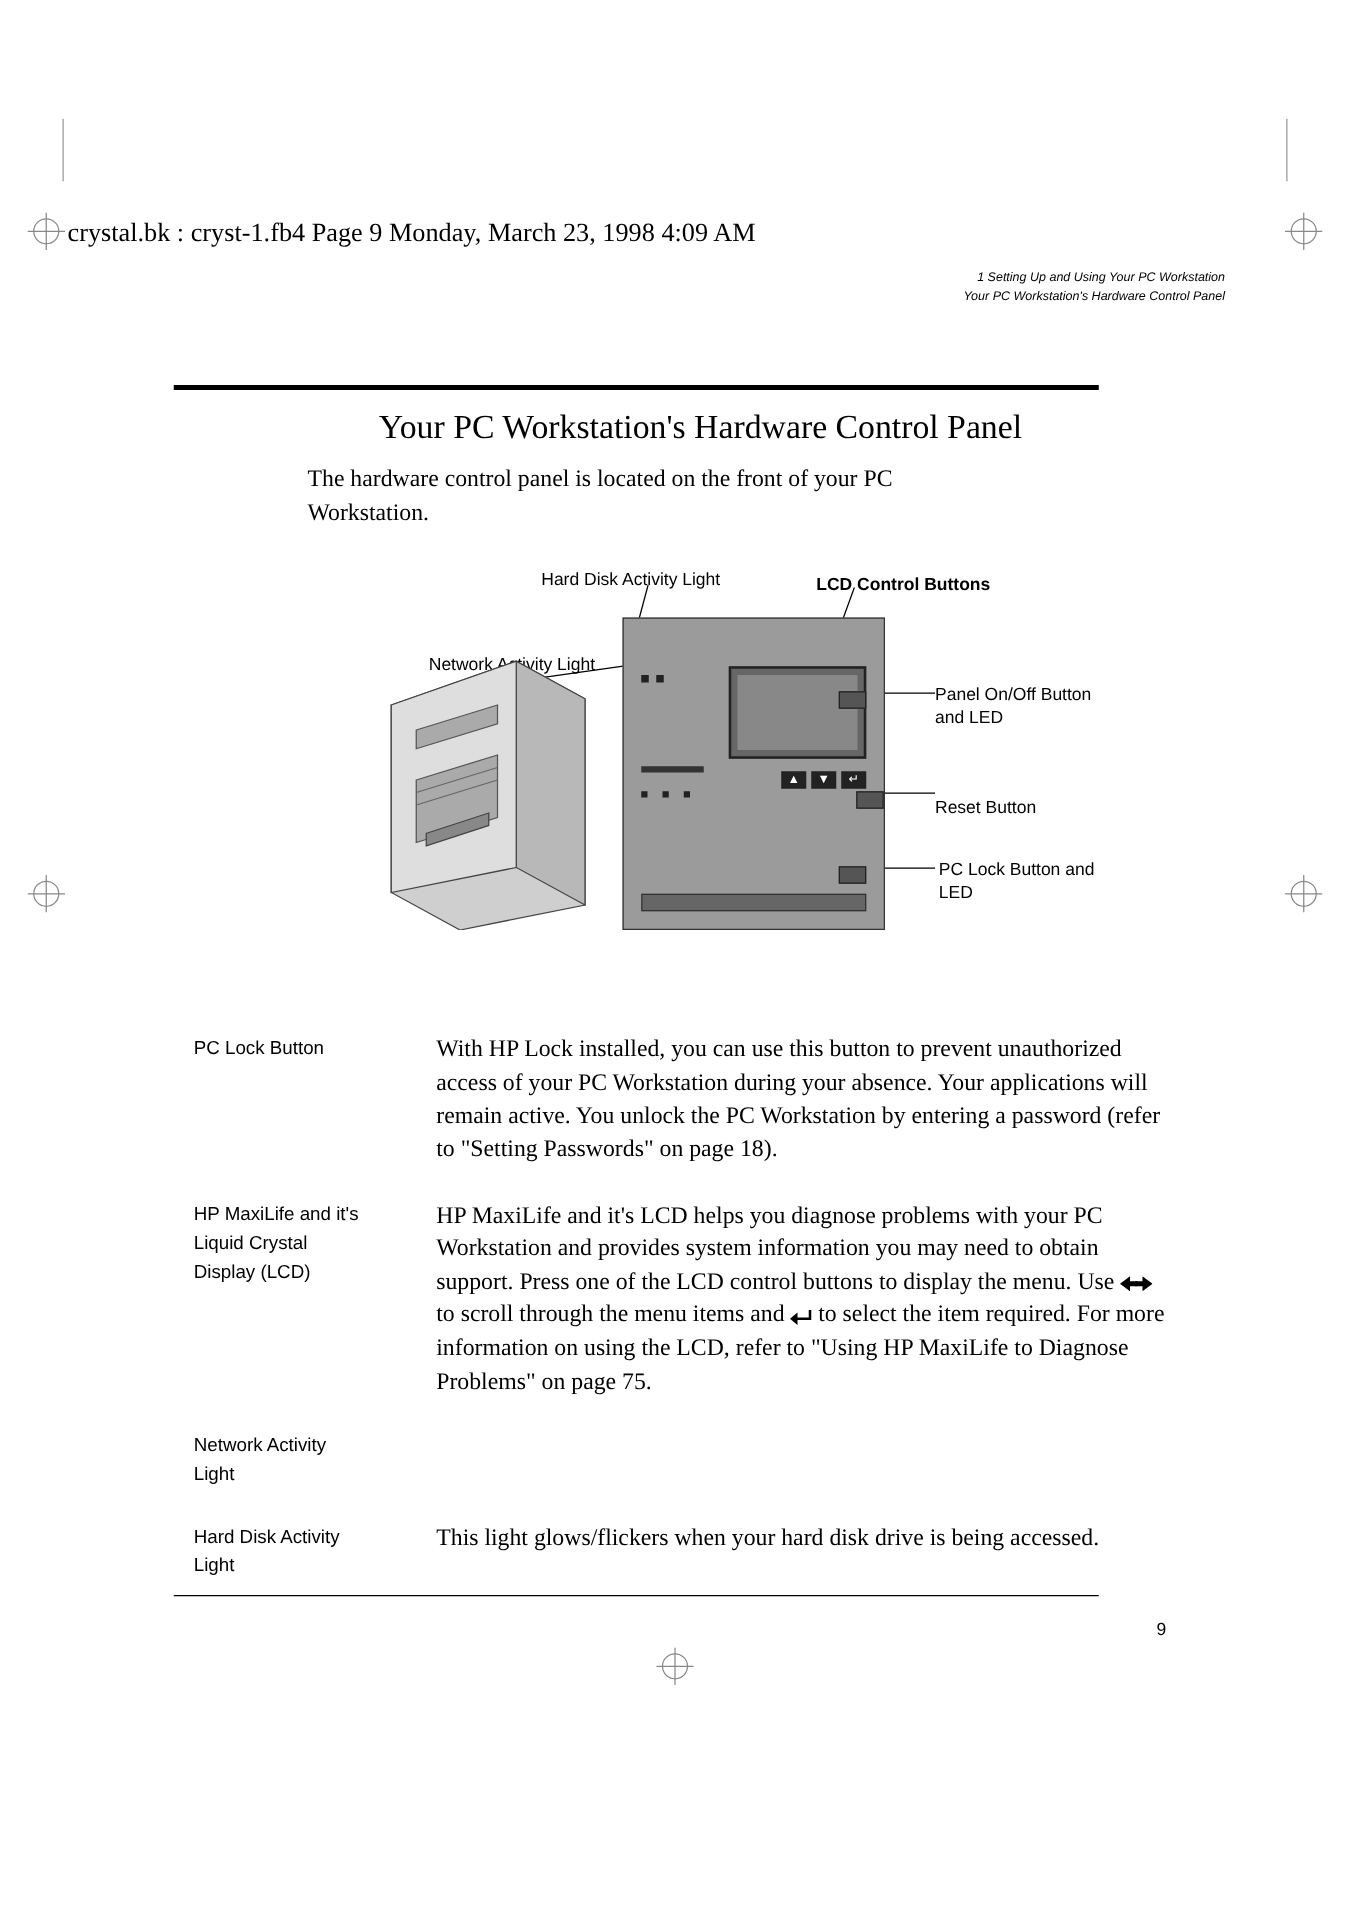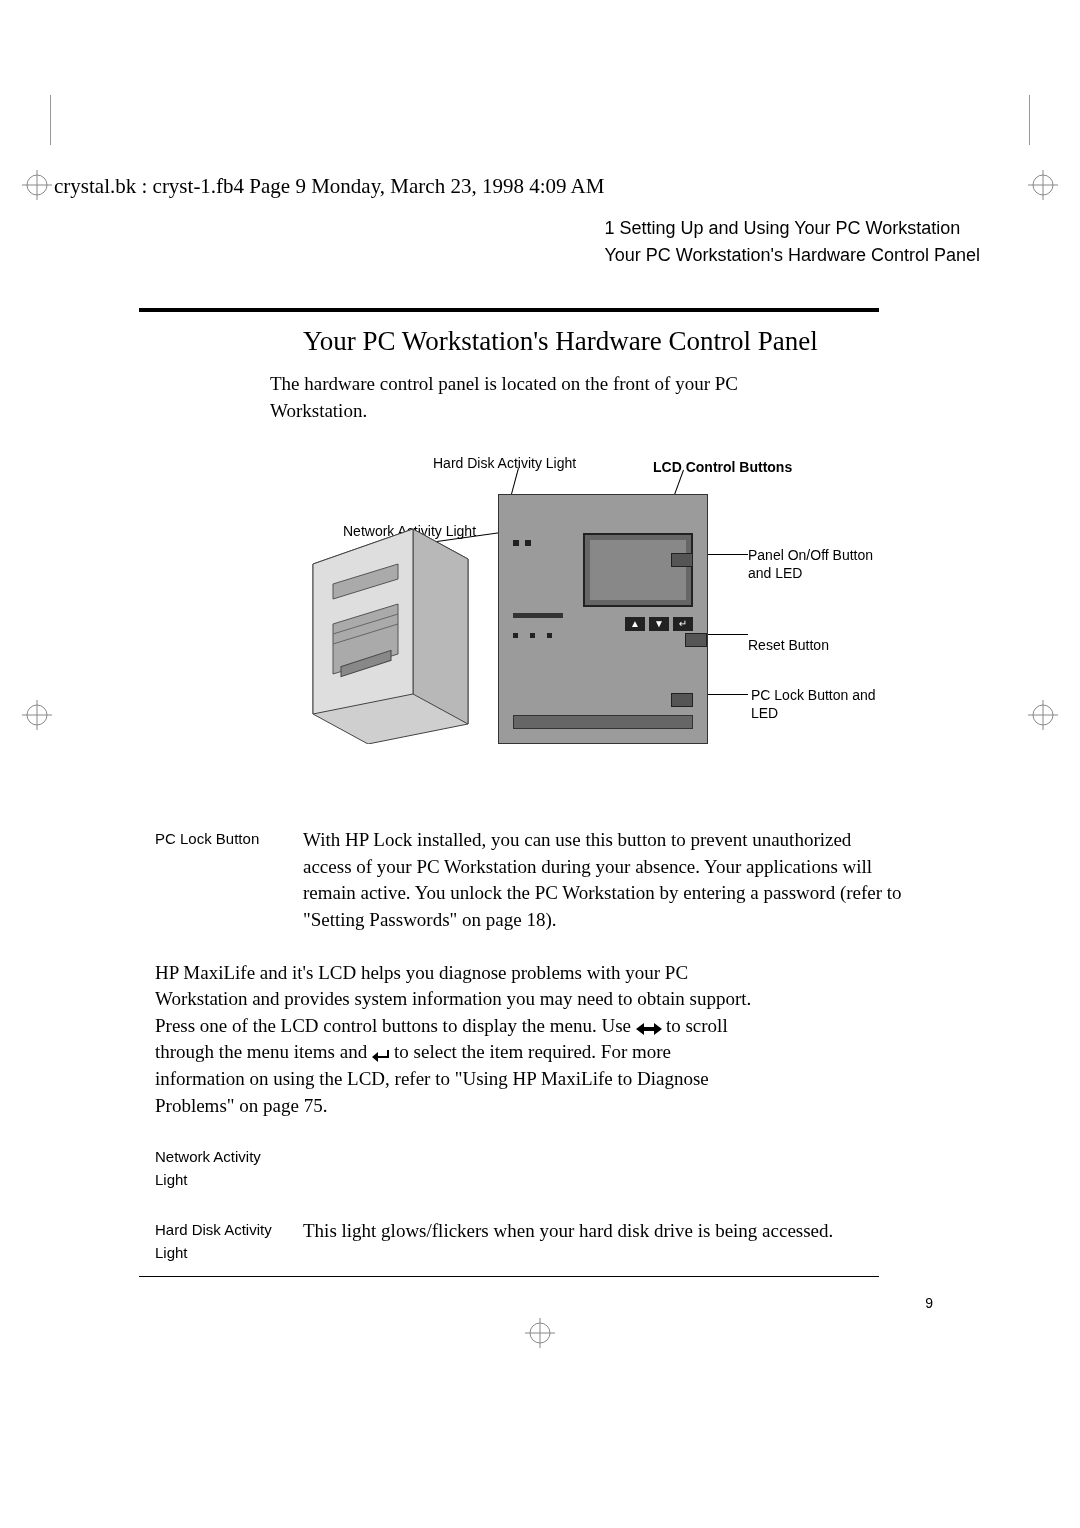--- a/index.html
+++ b/index.html
@@ -28,24 +28,25 @@
     left: 54px;
     font-size: 21px;
     font-family: Liberation Serif, serif;
     margin-top: 44px;
   }
 
   .page-header {
     position: absolute;
     top: 215px;
     right: 100px;
-    text-align: left;
+    text-align: right;
     font-family: Arial, Helvetica, sans-serif;
-    font-size: 18px;
+    font-size: 10px;
     line-height: 1.5;
+    font-style: italic;
   }
 
   .content {
     position: absolute;
     top: 308px;
     left: 155px;
     width: 778px;
   }
   .rule-thick {
     height: 4px;
@@ -55,21 +56,21 @@
     margin-left: -16px;
   }
   .section-title {
     font-size: 27px;
     font-family: "Times New Roman", serif;
     margin-left: 148px;
     margin-bottom: 14px;
   }
   .intro {
     font-size: 19px;
-    margin-left: 115px;
+    margin-left: 91px;
     line-height: 1.4;
     margin-bottom: 30px;
     width: 560px;
   }
 
   .figure-wrap {
     margin-left: 148px;
     width: 590px;
     height: 315px;
     position: relative;
@@ -110,20 +111,21 @@
   .panel .long-led { position:absolute; left:14px; top:118px; width:50px; height:5px; background:#333; }
   .panel .dots { position:absolute; left:14px; top:138px; display:flex; gap:12px; }
   .panel .dots i { width:5px; height:5px; background:#222; display:block; }
 
   .defs {
     margin-top: 0;
   }
   .def-row {
     display: flex;
     margin-bottom: 26px;
+    gap: 46px;
   }
   .def-term {
     width: 148px;
     font-family: Arial, Helvetica, sans-serif;
     font-size: 15px;
     line-height: 1.55;
     padding-right: 10px;
     flex-shrink: 0;
   }
   .def-body {
@@ -256,20 +258,21 @@
       <div class="drive"></div>
     </div>
   </div>
 
   <div class="defs">
     <div class="def-row">
       <div class="def-term">PC Lock Button</div>
       <div class="def-body">With HP Lock installed, you can use this button to prevent unauthorized access of your PC Workstation during your absence. Your applications will remain active. You unlock the PC Workstation by entering a password (refer to "Setting Passwords" on page 18).</div>
     </div>
     <div class="def-row">
+      <div class="def-term">HP MaxiLife and it's Liquid Crystal Display (LCD)</div>
       <div class="def-body">
         <span>HP MaxiLife and it's LCD helps you diagnose problems with your PC Workstation and provides system information you may need to obtain support. Press one of the LCD control buttons to display the menu. Use </span>
         <span class="sym">
           <svg width="26" height="12" style="vertical-align:middle">
               <polygon points="0,6 8,0 8,4 14,4 14,8 8,8 8,12" fill="#000"></polygon>
               <polygon points="26,6 18,0 18,4 12,4 12,8 18,8 18,12" fill="#000" transform="translate(0,0)"></polygon>
             </svg>
         </span>
         <span> to scroll through the menu items and </span>
         <span class="sym">

